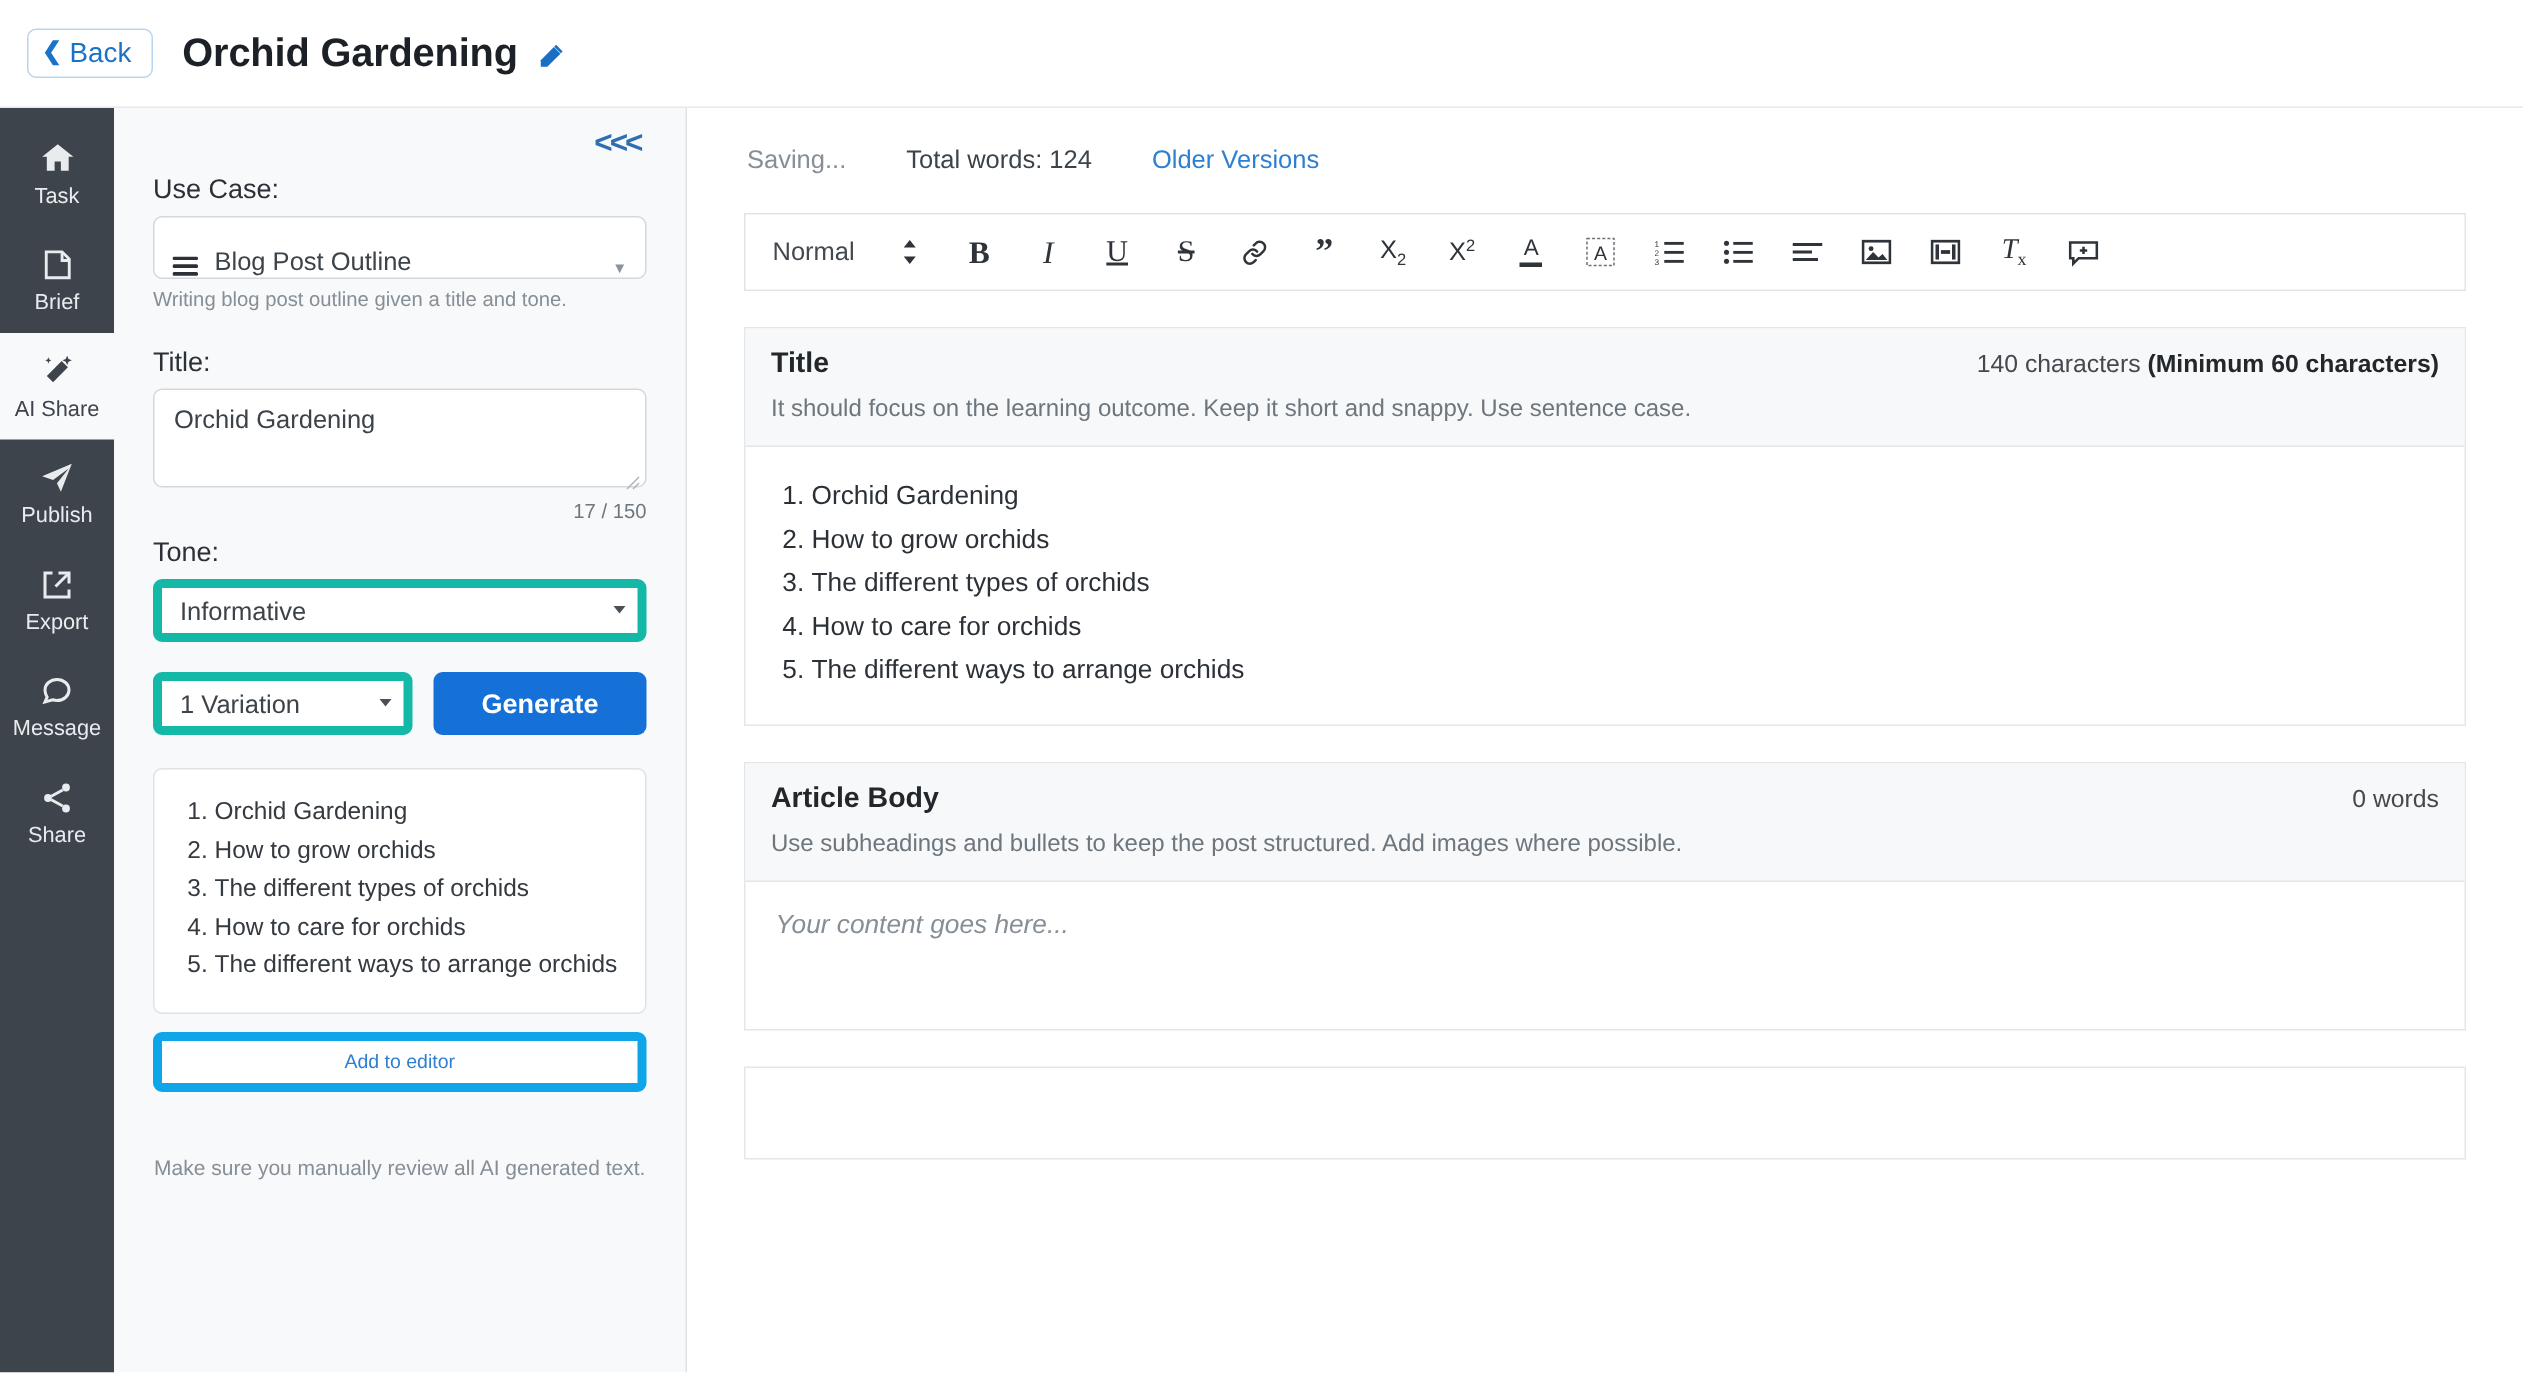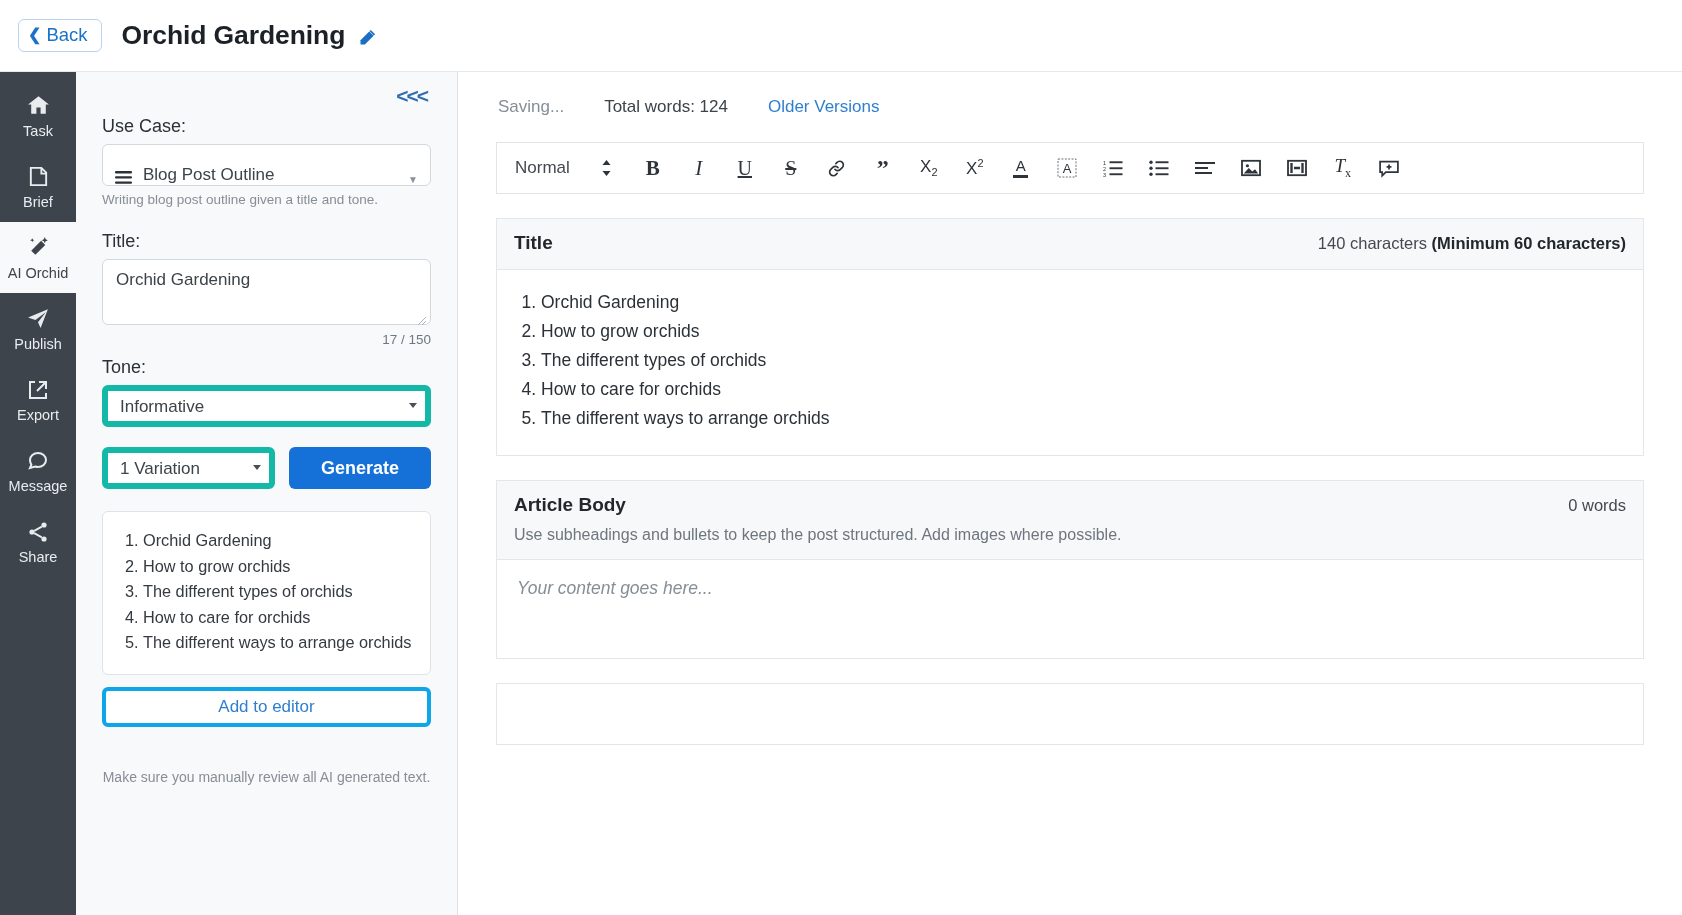--- a/index.html
+++ b/index.html
@@ -189,24 +189,24 @@
   .result-card li {
     font-size: 16.3px;
     color: #343a40;
     line-height: 25.5px;
   }
   .btn-add-editor {
     width: 100%;
     height: 40px;
     margin-top: 12px;
     background: #fff;
-    border: 4px solid #0ea5e9;
+    border: 6px solid #0ea5e9;
     border-radius: 6px;
     color: #2f7fd0;
-    font-size: 17px;
+    font-size: 13px;
     cursor: pointer;
     font-family: "Liberation Sans", sans-serif;
   }
   .footnote {
     margin-top: 42px;
     font-size: 14px;
     color: #868e96;
     text-align: center;
   }
 
@@ -315,21 +315,21 @@
     </div>
 
     <div class="rail-item active">
       <span class="ricon">
         <svg width="25" height="25" viewBox="0 0 24 24" fill="currentColor">
           <path d="M14.5 5.5l4 4L9 19l-4-4 9.5-9.5z"></path>
           <path d="M18 2l.9 2.1L21 5l-2.1.9L18 8l-.9-2.1L15 5l2.1-.9L18 2z"></path>
           <path d="M6 3l.6 1.4L8 5l-1.4.6L6 7l-.6-1.4L4 5l1.4-.6L6 3z"></path>
         </svg>
       </span>
-      <span>AI Orchid</span>
+      <span>AI Share</span>
     </div>
 
     <div class="rail-item">
       <span class="ricon">
         <svg width="25" height="25" viewBox="0 0 24 24" fill="currentColor">
           <path d="M21 3L2 11l7 2.5L19 6l-7.5 9.5L14 21l7-18z"></path>
         </svg>
       </span>
       <span>Publish</span>
     </div>
@@ -554,20 +554,21 @@
     </div>
 
     <div class="sec">
       <div class="sec-head">
         <div class="sec-head-top">
           <span class="sec-title">Title</span>
           <span class="sec-meta">
             <span>140 characters </span><b>(Minimum 60 characters)</b>
           </span>
         </div>
+        <div class="sec-desc">It should focus on the learning outcome. Keep it short and snappy. Use sentence case.</div>
       </div>
       <div class="sec-body">
         <ol>
           <li>Orchid Gardening</li>
           <li>How to grow orchids</li>
           <li>The different types of orchids</li>
           <li>How to care for orchids</li>
           <li>The different ways to arrange orchids</li>
         </ol>
       </div>

